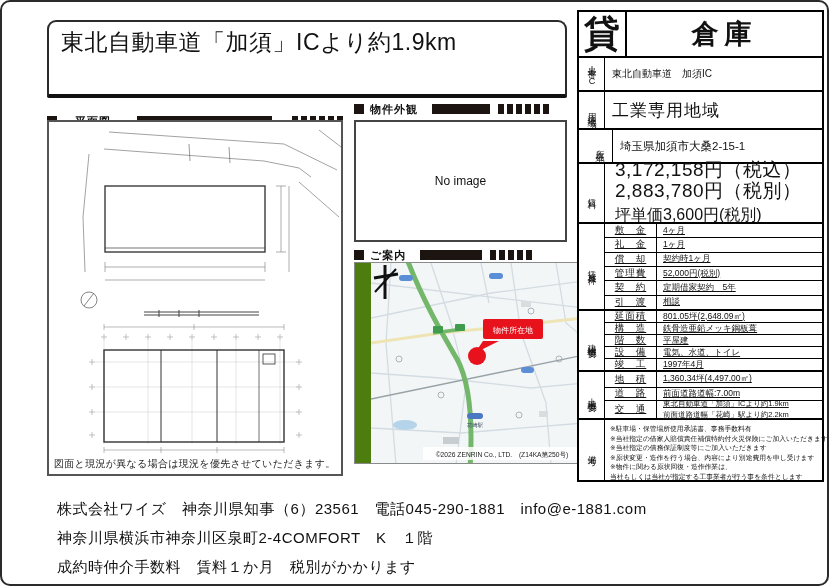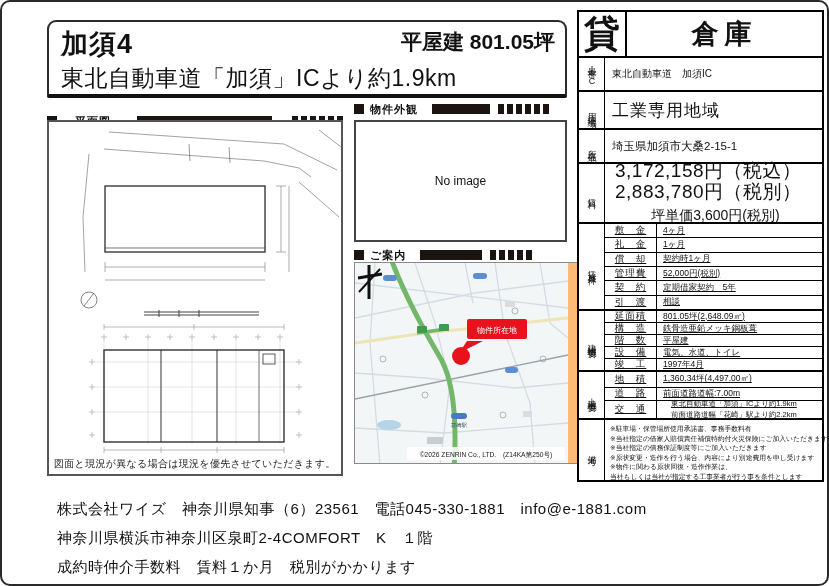--- a/index.html
+++ b/index.html
@@ -41,21 +41,21 @@
   
   .ext-box {
     position:absolute; left:352px; top:118px; width:213px; height:122px;
     border:2px solid #444; display:flex; align-items:center; justify-content:center;
   }
   .no-image { font-size:12px; color:#111; }
 
   
   .map-box {
     position:absolute; left:352px; top:260px; width:228px; height:202px;
-    border:1px solid #8a8a8a; overflow:hidden; background:#fdba74;
+    border:1px solid #8a8a8a; overflow:hidden; background:#4d7c0f;padding-left:16px;
   }
 
   
   .rp {
     position:absolute; left:575px; top:8px; width:247px; height:472px;
     border:2px solid #000; display:flex; flex-direction:column; background:#fff;
   }
   .rp-row { display:flex; border-bottom:2px solid #000; min-height:0; }
   .rp-row:last-child { border-bottom:none; }
   .vlabel {
@@ -64,27 +64,27 @@
     display:flex; align-items:center; justify-content:center;
     font-size:9px; letter-spacing:2px; line-height:1; padding:2px 0;
   }
   .rp-head { flex:0 0 46px; }
   .deal { flex:0 0 48px; border-right:2px solid #000; display:flex; align-items:center; justify-content:center; font-size:36px; font-weight:bold; }
   .ptype { flex:1; display:flex; align-items:center; justify-content:center; font-size:27px; font-weight:bold; letter-spacing:6px; }
   .row-ic { flex:0 0 34px; }
   .row-ic .val { font-size:10px; }
   .row-zone { flex:0 0 38px; }
   .row-zone .val { font-size:17px; letter-spacing:1px; }
-  .row-addr { flex:0 0 34px; }
+  .row-addr { flex:0 0 34px;padding-left:8px; }
   .row-addr .val { font-size:11.5px; }
   .val { flex:1; display:flex; align-items:center; padding-left:7px; }
   .row-rent { flex:0 0 60px; }
   .rent-body { flex:1; display:flex; flex-direction:column; justify-content:center; padding:1px 6px 1px 10px; }
   .rent-price { font-size:19px; letter-spacing:.5px; line-height:1.1; }
-  .rent-unit { font-size:14px; text-align:center; margin-top:4px; }
+  .rent-unit { font-size:16px; text-align:left; margin-top:4px; }
   .row-lease { flex:0 0 87px; }
   .row-bldg { flex:0 0 61px; }
   .row-land { flex:0 0 48px; }
   .row-remarks { flex:1; }
   .subtable { flex:1; display:flex; flex-direction:column;text-decoration:underline; }
   .subrow { flex:1; display:flex; border-bottom:1px solid #000; min-height:0; }
   .subrow:last-child { border-bottom:none; }
   .sublabel {
     flex:0 0 52px; border-right:1px solid #000; display:flex; align-items:center;
     justify-content:center; font-size:9.5px; letter-spacing:1px; white-space:nowrap;
@@ -97,24 +97,20 @@
   
   .footer { position:absolute; left:55px; top:492px; }
   .footer div { font-size:15px; line-height:29px; letter-spacing:.5px; white-space:nowrap; }
 </style>
 </head>
 <body>
 
 <div class="page">
 
   <div class="hdr-box">
-    <div class="hdr-row1">
-      <span class="prop-code">加須4</span>
-      <span class="bldg-spec">平屋建 801.05坪</span>
-    </div>
     <div class="access">東北自動車道「加須」ICより約1.9km</div>
   </div>
 
   <div class="sec-label" style="left:45px; top:113px; width:296px;gap:12px;">
     <span class="sq"></span>
     <span class="sec-text">平面図</span>
     <span class="bar" style="width:138px;"></span>
     <span class="blocks">
         <i></i>
         <i></i>
@@ -394,21 +390,21 @@
       <div class="vlabel">土地概要</div>
       <div class="subtable">
         <div class="subrow" style="flex:16;">
           <div class="sublabel">地　積</div>
           <div class="subval">1,360.34坪(4,497.00㎡)</div>
         </div>
         <div class="subrow" style="flex:13;">
           <div class="sublabel">道　路</div>
           <div class="subval">前面道路道幅:7.00m</div>
         </div>
-        <div class="subrow" style="flex:19;gap:8px;">
+        <div class="subrow" style="flex:19;">
           <div class="sublabel">交　通</div>
           <div class="subval two">
             <div>東北自動車道「加須」ICより約1.9km</div>
             <div>前面道路道幅「花崎」駅より約2.2km</div>
           </div>
         </div>
       </div>
     </div>
 
     <div class="rp-row row-remarks">
@@ -419,18 +415,18 @@
         <div>※当社指定の債務保証制度等にご加入いただきます</div>
         <div>※原状変更・造作を行う場合、内容により別途費用を申し受けます</div>
         <div>※物件に関わる原状回復・造作作業は、</div>
         <div>当社もしくは当社が指定する工事業者が行う事を条件とします</div>
       </div>
     </div>
 
   </div>
 
   <div class="footer">
-    <div>株式会社ワイズ　神奈川県知事（6）23561　電話045-330-1881　info@e-1881.com</div>
+    <div>株式会社ワイズ　神奈川県知事（6）23561　電話045-290-1881　info@e-1881.com</div>
     <div>神奈川県横浜市神奈川区泉町2-4COMFORT　K　１階</div>
     <div>成約時仲介手数料　賃料１か月　税別がかかります</div>
   </div>
 
 </div>
 
 </body></html>

